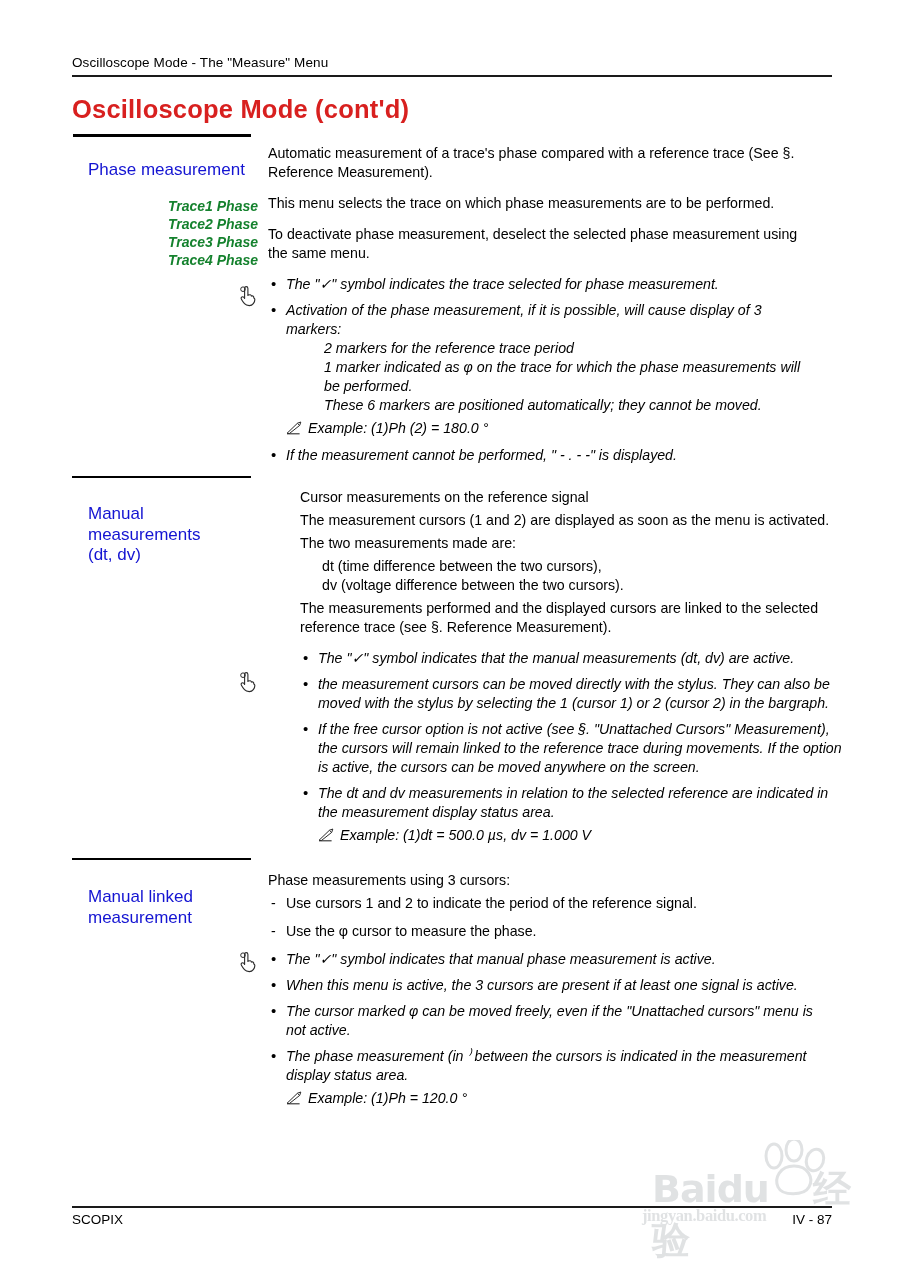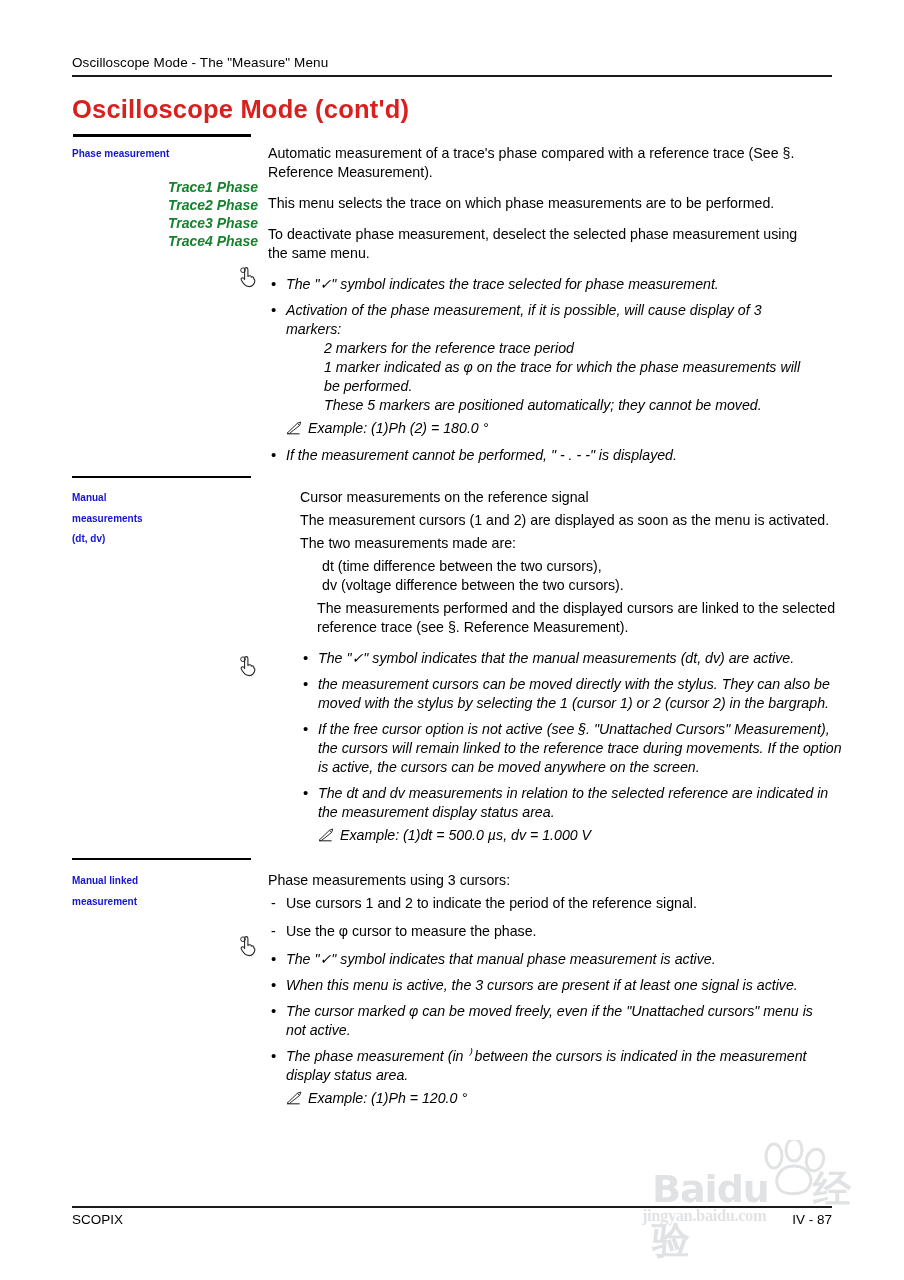--- a/index.html
+++ b/index.html
@@ -91,24 +91,24 @@
     position: absolute;
     left: 72px;
     width: 179px;
     height: 2.4px;
     background: #000;
   }
 
   
   .side-head {
     color: #1414d2;
-    font-weight: bold;
-    font-size: 10px;
+    font-weight: normal;
+    font-size: 17px;
     line-height: 20.5px;
-    margin: 0;
+    margin: 16px;
   }
   .trace-list {
     margin: 13px 0 0 0;
     text-align: right;
     padding-right: 10px;
   }
   .trace-item {
     color: #15822e;
     font-weight: bold;
     font-style: italic;
@@ -298,21 +298,21 @@
         <p class="p">This menu selects the trace on which phase measurements are to be performed.</p>
         <p class="p">To deactivate phase measurement, deselect the selected phase measurement using the same menu.</p>
 
         <ul class="bullets">
           <li>The "✓" symbol indicates the trace selected for phase measurement.</li>
           <li style="margin-bottom:0;">
             <span>Activation of the phase measurement, if it is possible, will cause display of 3  markers:</span>
             <div class="indent-block">
               <div>2 markers for the reference trace period</div>
               <div>1 marker indicated as φ on the trace for which the phase measurements will be performed.</div>
-              <div>These 5 markers are positioned automatically; they cannot be moved.</div>
+              <div>These 6 markers are positioned automatically; they cannot be moved.</div>
             </div>
           </li>
           <li class="nobullet" style="margin-bottom:2px;">
             <div class="example">
               <span class="pencil-icon">
                 <svg viewBox="0 0 17 14" width="17" height="14" xmlns="http://www.w3.org/2000/svg">
                   <path d="M1 12.3 L11.5 2.2 L14.8 1.0 L13.7 4.4 L3.3 12.6 Z" fill="#ffffff" stroke="#2b2b2b" stroke-width="1.0" stroke-linejoin="round"></path>
                   <path d="M1 12.8 L13.6 12.8" stroke="#2b2b2b" stroke-width="1.1"></path>
                   <path d="M11.4 2.4 L13.6 4.6" stroke="#2b2b2b" stroke-width="0.9"></path>
                 </svg>
@@ -351,21 +351,21 @@
 
         <div class="sub-indent">
           <div>
             <span class="bold">dt</span><span> (time difference between the two cursors),</span>
           </div>
           <div>
             <span class="bold">dv</span><span> (voltage difference between the two cursors).</span>
           </div>
         </div>
 
-        <p class="p" style="margin-top:4px;margin-left:17px;">The measurements performed and the displayed cursors are linked to the selected reference trace (see §. Reference Measurement).</p>
+        <p class="p" style="margin-top:4px;">The measurements performed and the displayed cursors are linked to the selected reference trace (see §. Reference Measurement).</p>
 
         <ul class="bullets">
           <li>The "✓" symbol indicates that the manual measurements (dt, dv) are active.</li>
           <li>the measurement cursors can be moved directly with the stylus. They can also be moved with the stylus by selecting the 1 (cursor 1) or 2 (cursor 2) in the bargraph.</li>
           <li>If the free cursor option is not active (see §. "Unattached Cursors" Measurement), the cursors will remain linked to the reference trace during movements. If the option is active, the cursors can be moved anywhere on the screen.</li>
           <li style="margin-bottom:0;">The dt and dv measurements in relation to the selected reference are indicated in the measurement display status area.</li>
           <li class="nobullet" style="margin-bottom:0;">
             <div class="example">
               <span class="pencil-icon">
                 <svg viewBox="0 0 17 14" width="17" height="14" xmlns="http://www.w3.org/2000/svg">

